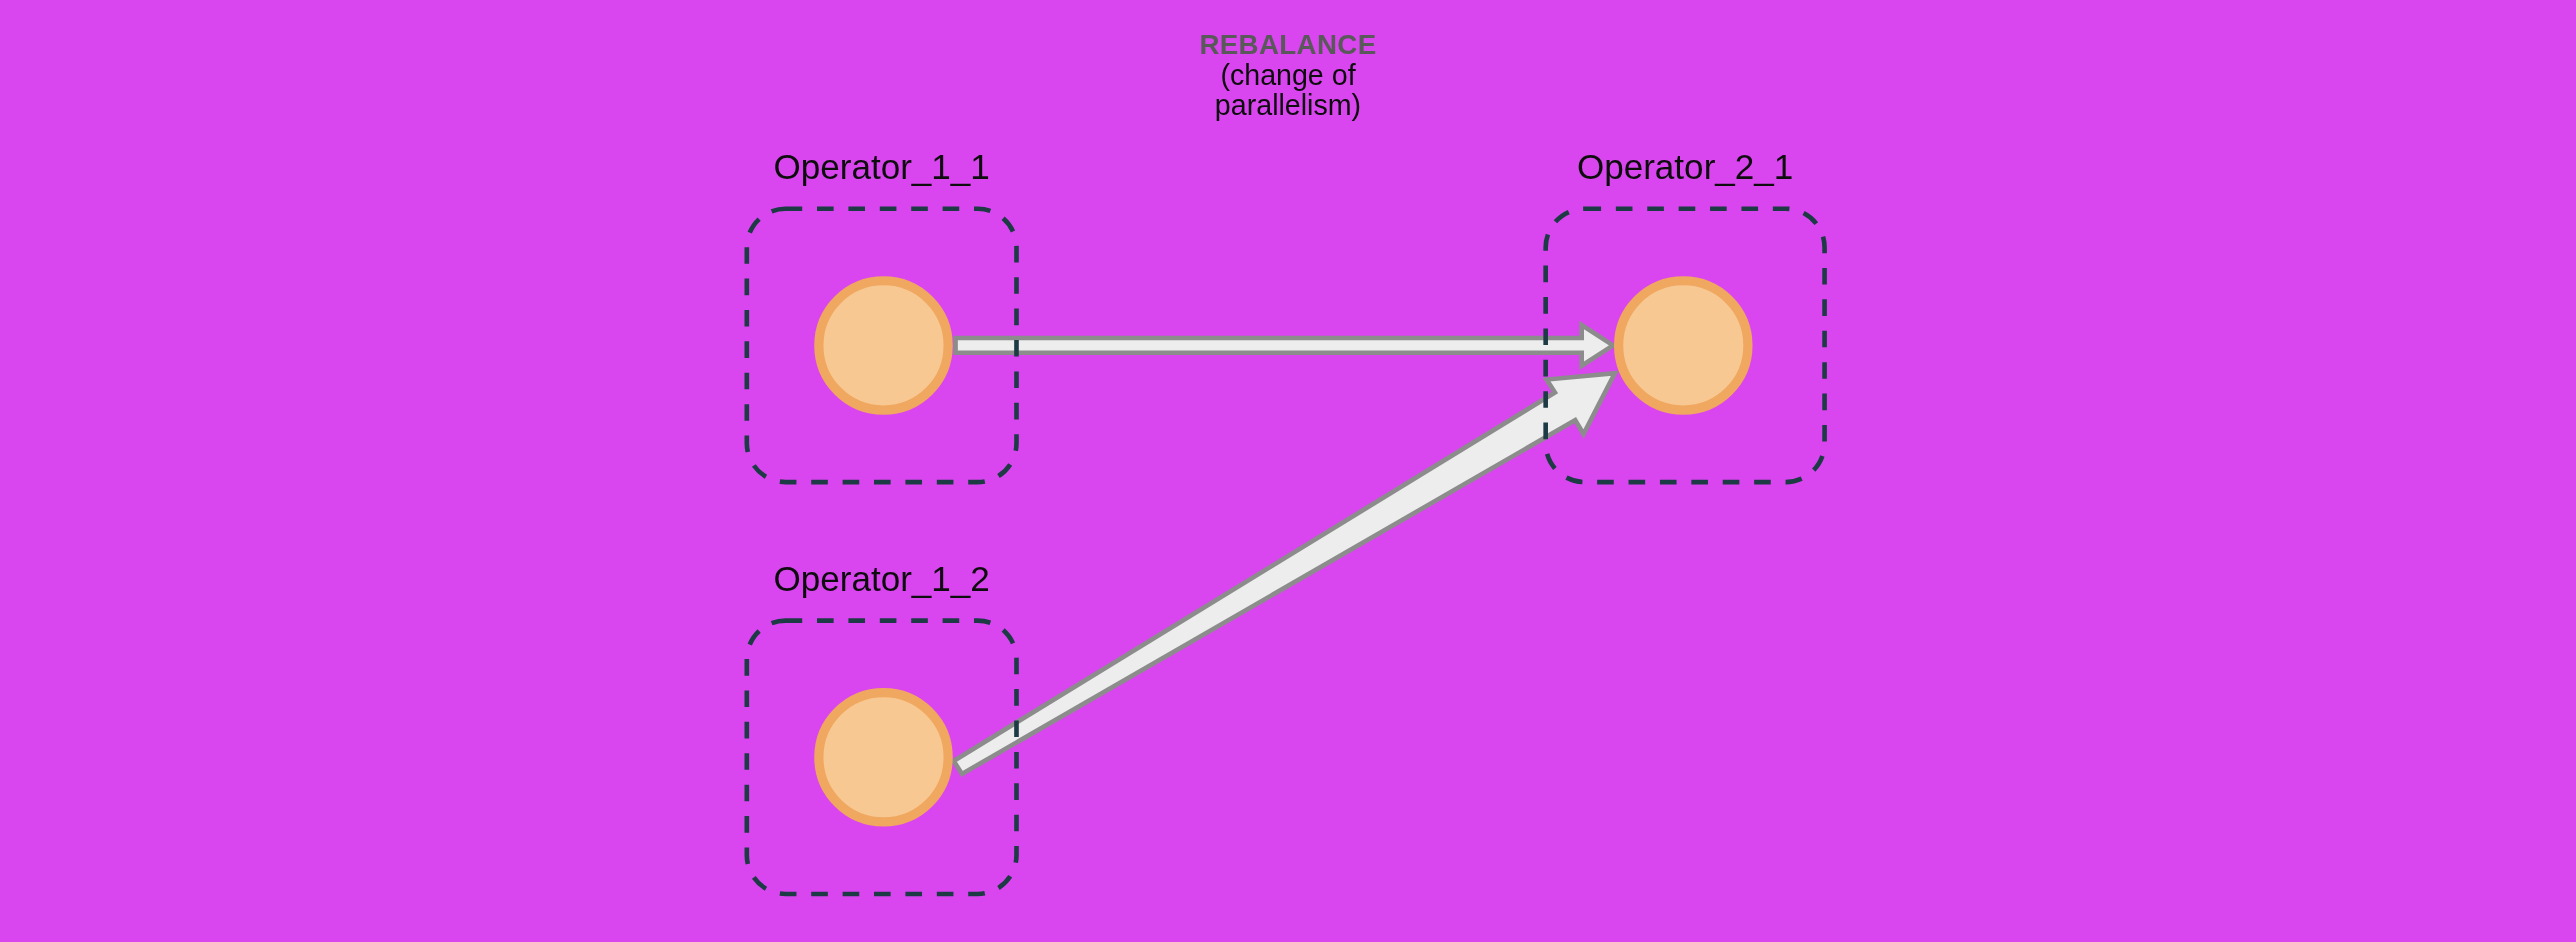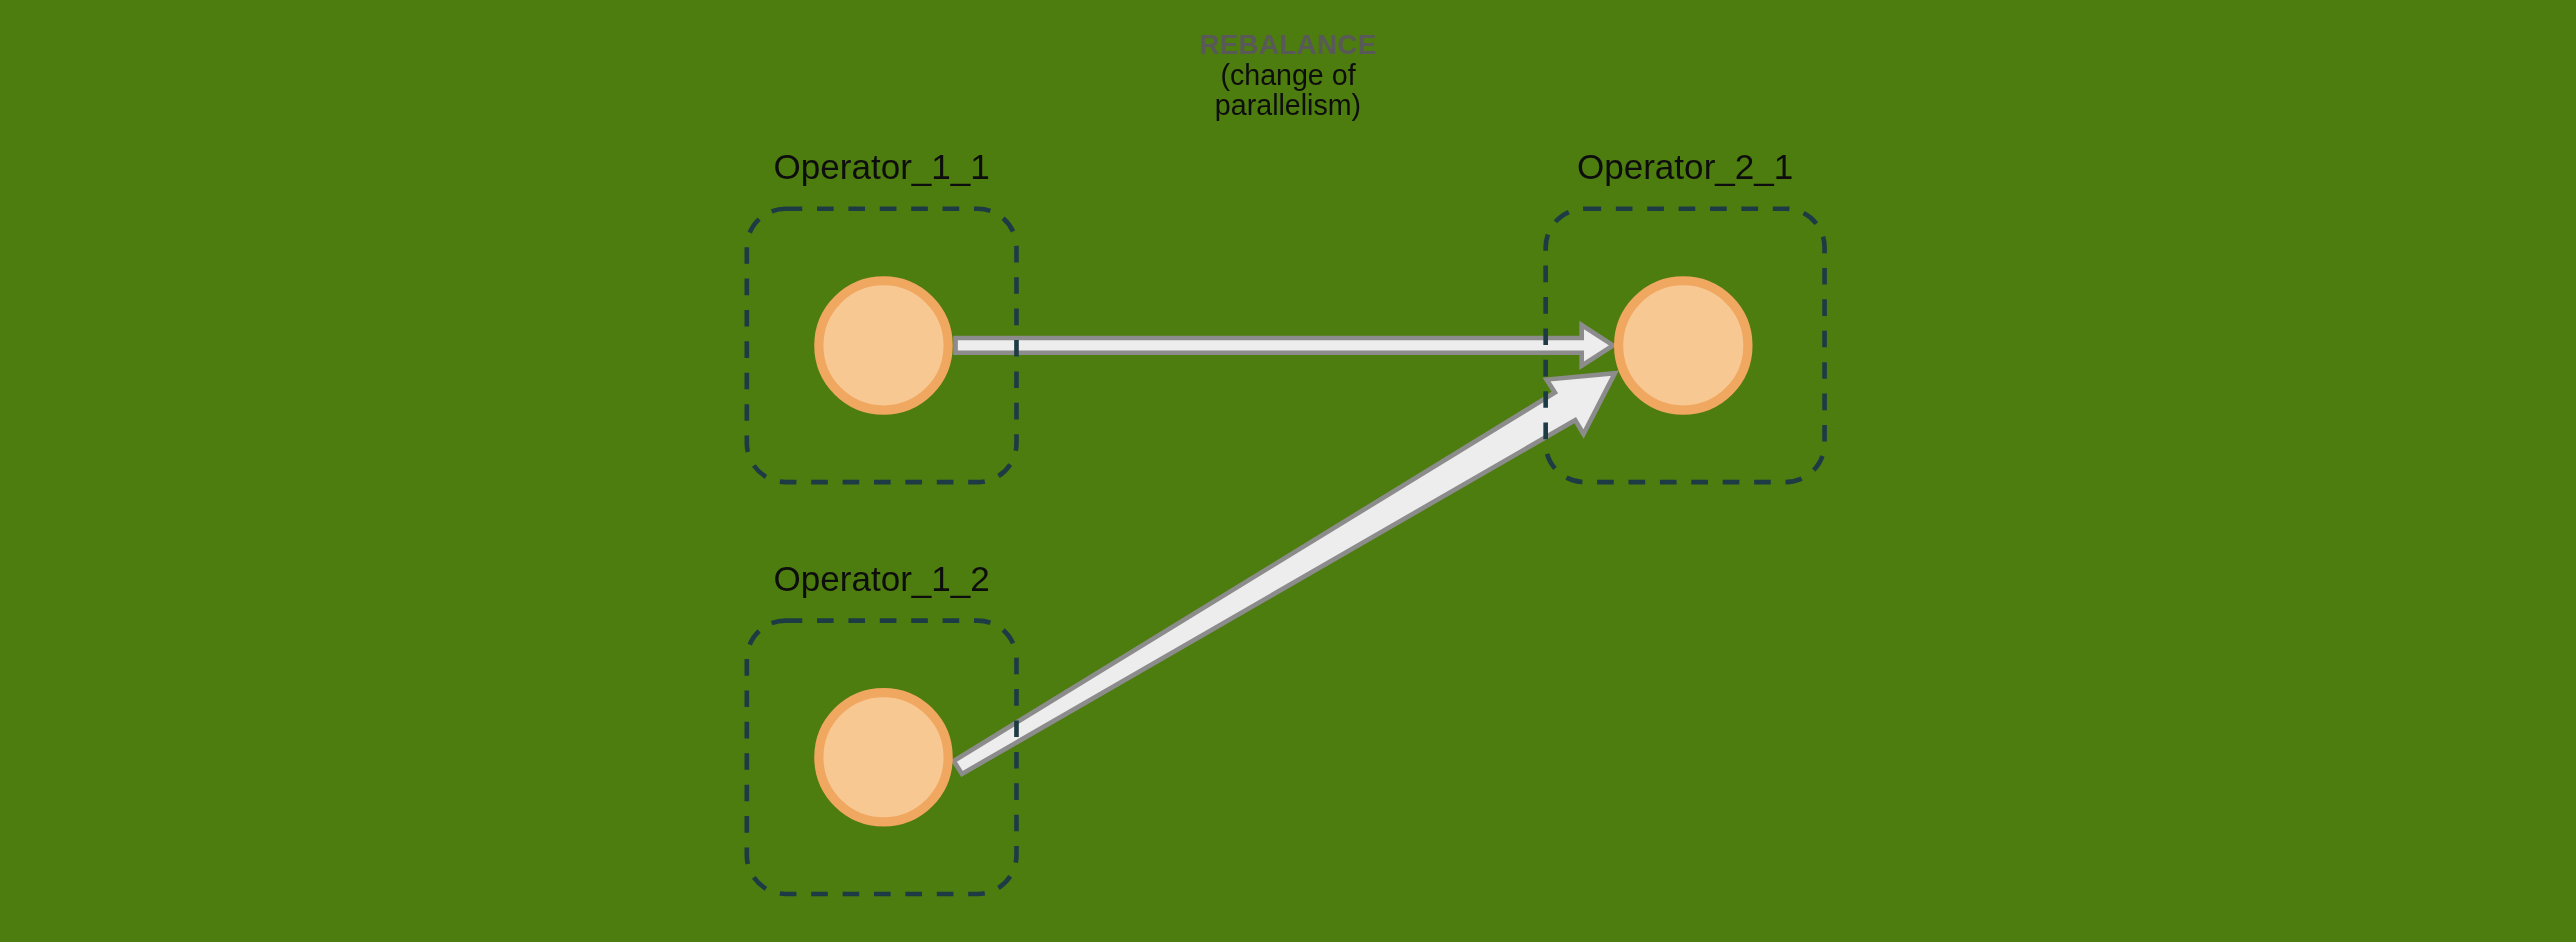--- a/index.html
+++ b/index.html
@@ -11,21 +11,21 @@
   body {
     width: 2576px;
     height: 942px;
     font-family: "Liberation Sans", sans-serif;
     overflow: hidden;
   }
   #canvas {
     position: relative;
     width: 2576px;
     height: 942px;
-    background: #4d7c0f;
+    background: #d946ef;
   }
   #diagram-svg {
     position: absolute;
     left: 0;
     top: 0;
     width: 2576px;
     height: 942px;
     display: block;
   }
   .op-label {

